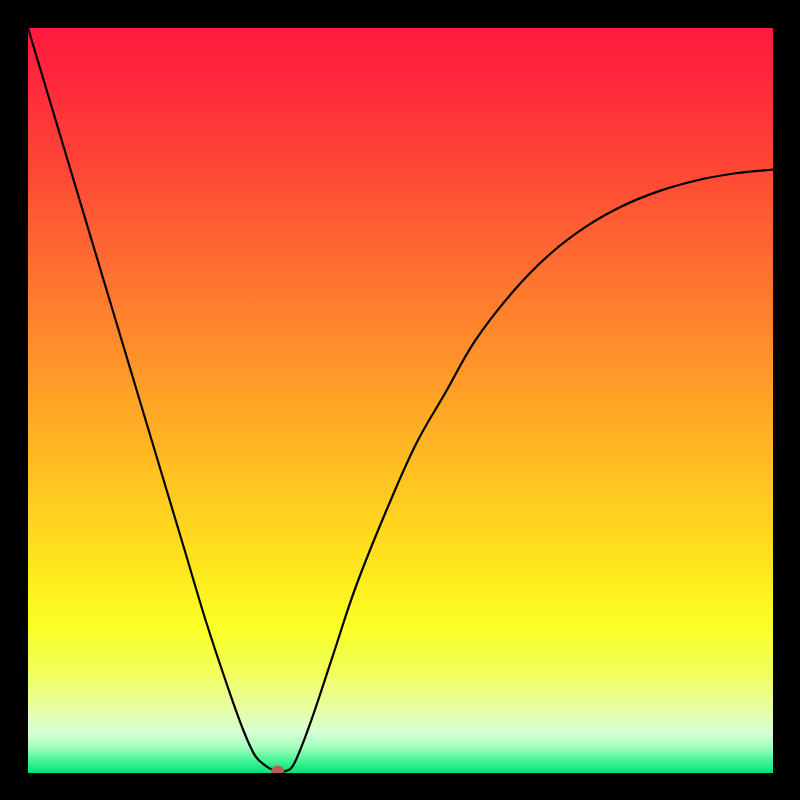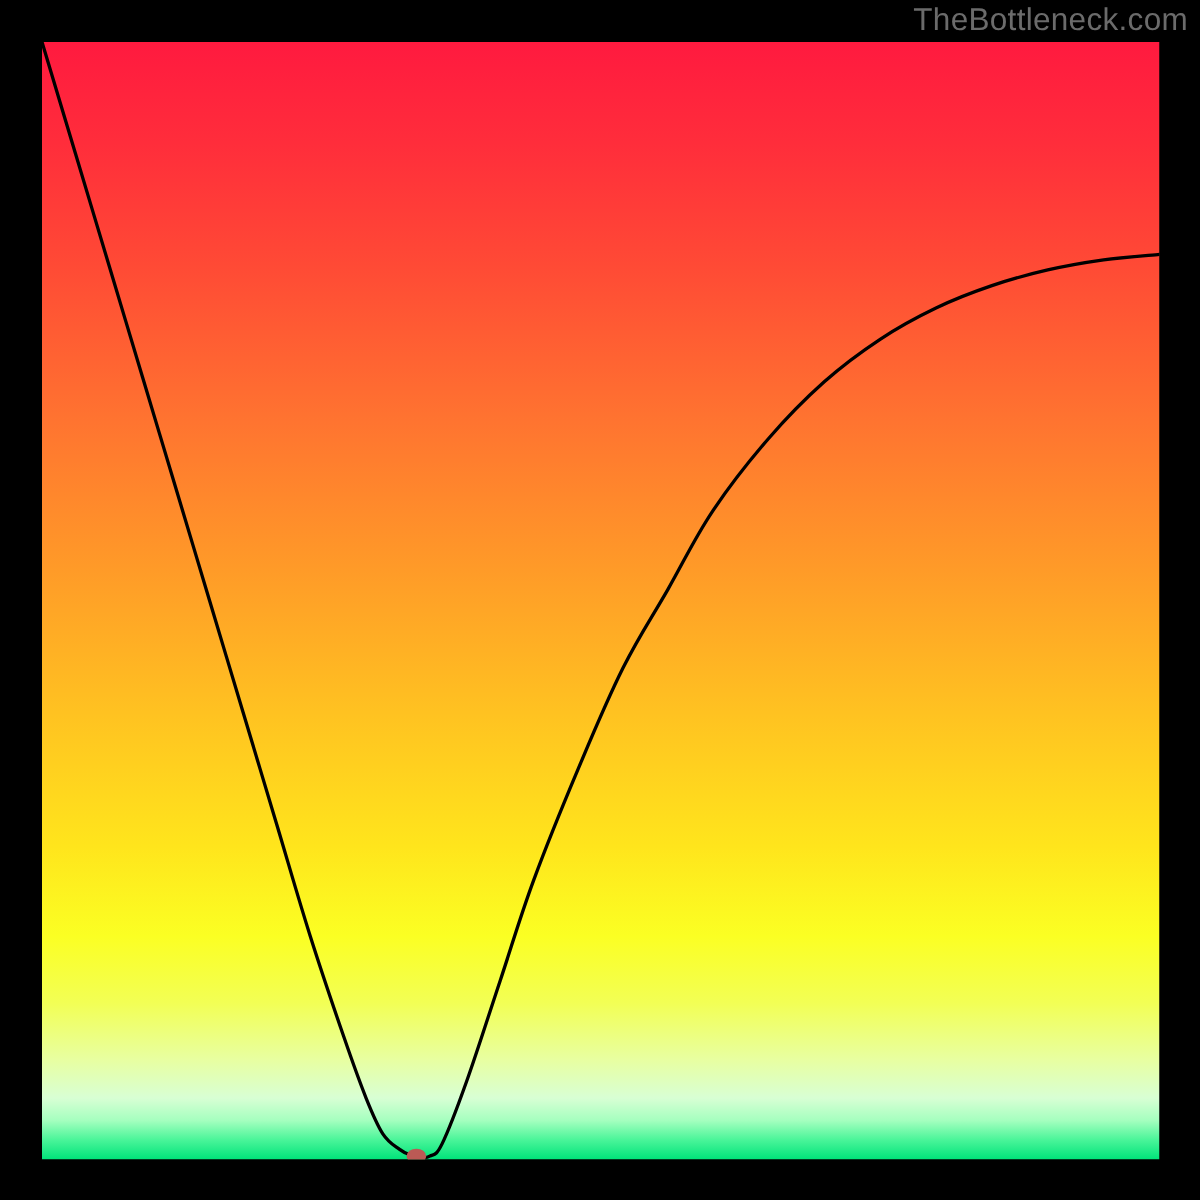--- a/index.html
+++ b/index.html
@@ -48,21 +48,20 @@
   }
   .marker {
     fill: #bb5a55;
     stroke: none;
   }
 </style>
 </head>
 <body>
 
 <div class="wrap">
-  <div class="watermark">TheBottleneck.com</div>
 
   <div class="plot">
     <svg viewBox="0 0 745 745">
       <defs>
         <linearGradient id="bg-grad" x1="0" y1="0" x2="0" y2="1">
             <stop offset="0.00%" stop-color="#ff1a3f"></stop>
             <stop offset="9.00%" stop-color="#ff2d3b"></stop>
             <stop offset="20.00%" stop-color="#ff4a35"></stop>
             <stop offset="34.00%" stop-color="#ff7430"></stop>
             <stop offset="47.00%" stop-color="#ff9a28"></stop>

